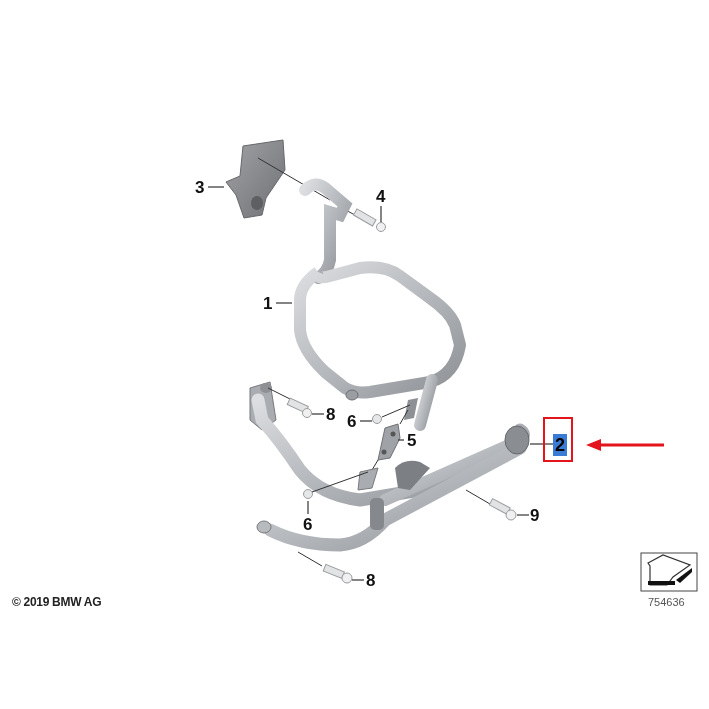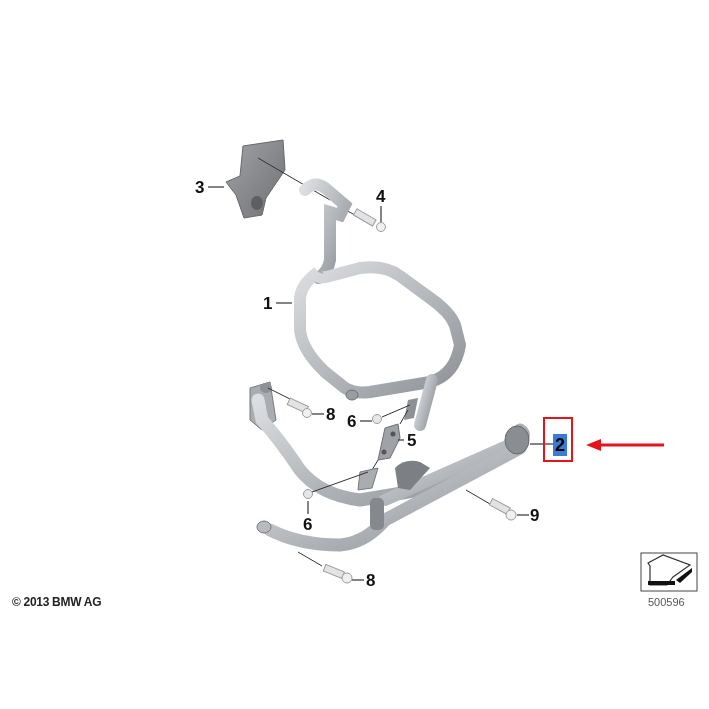--- a/index.html
+++ b/index.html
@@ -129,15 +129,15 @@
   <div class="callout" style="left:326px;top:406px;">8</div>
   <div class="callout" style="left:347px;top:413px;">6</div>
   <div class="callout" style="left:407px;top:432px;">5</div>
   <div class="callout" style="left:303px;top:516px;">6</div>
   <div class="callout" style="left:530px;top:507px;">9</div>
   <div class="callout" style="left:366px;top:572px;">8</div>
 
   <div class="red-frame"></div>
   <div class="sel-2"><span>2</span></div>
 
-  <div class="copyright">© 2013 BMW AG</div>
-  <div class="diagram-id">500596</div>
+  <div class="copyright">© 2019 BMW AG</div>
+  <div class="diagram-id">754636</div>
 </div>
 
 </body></html>

